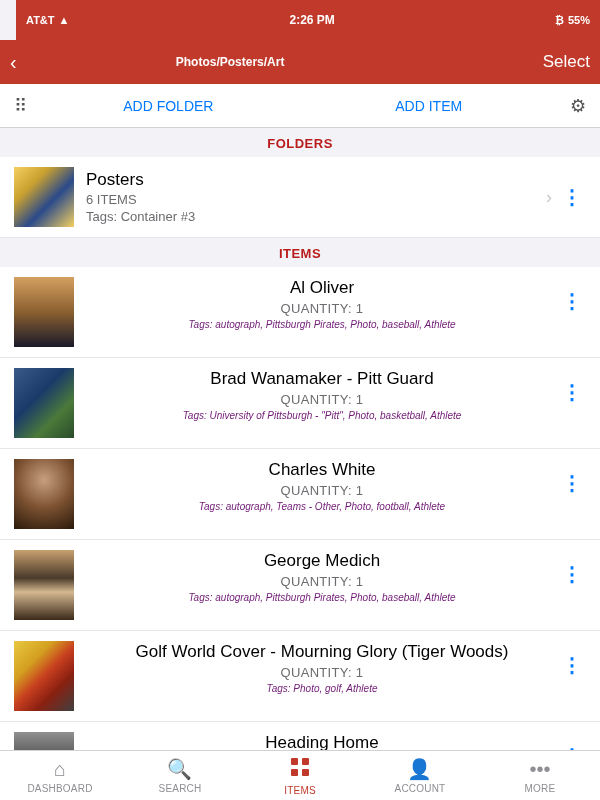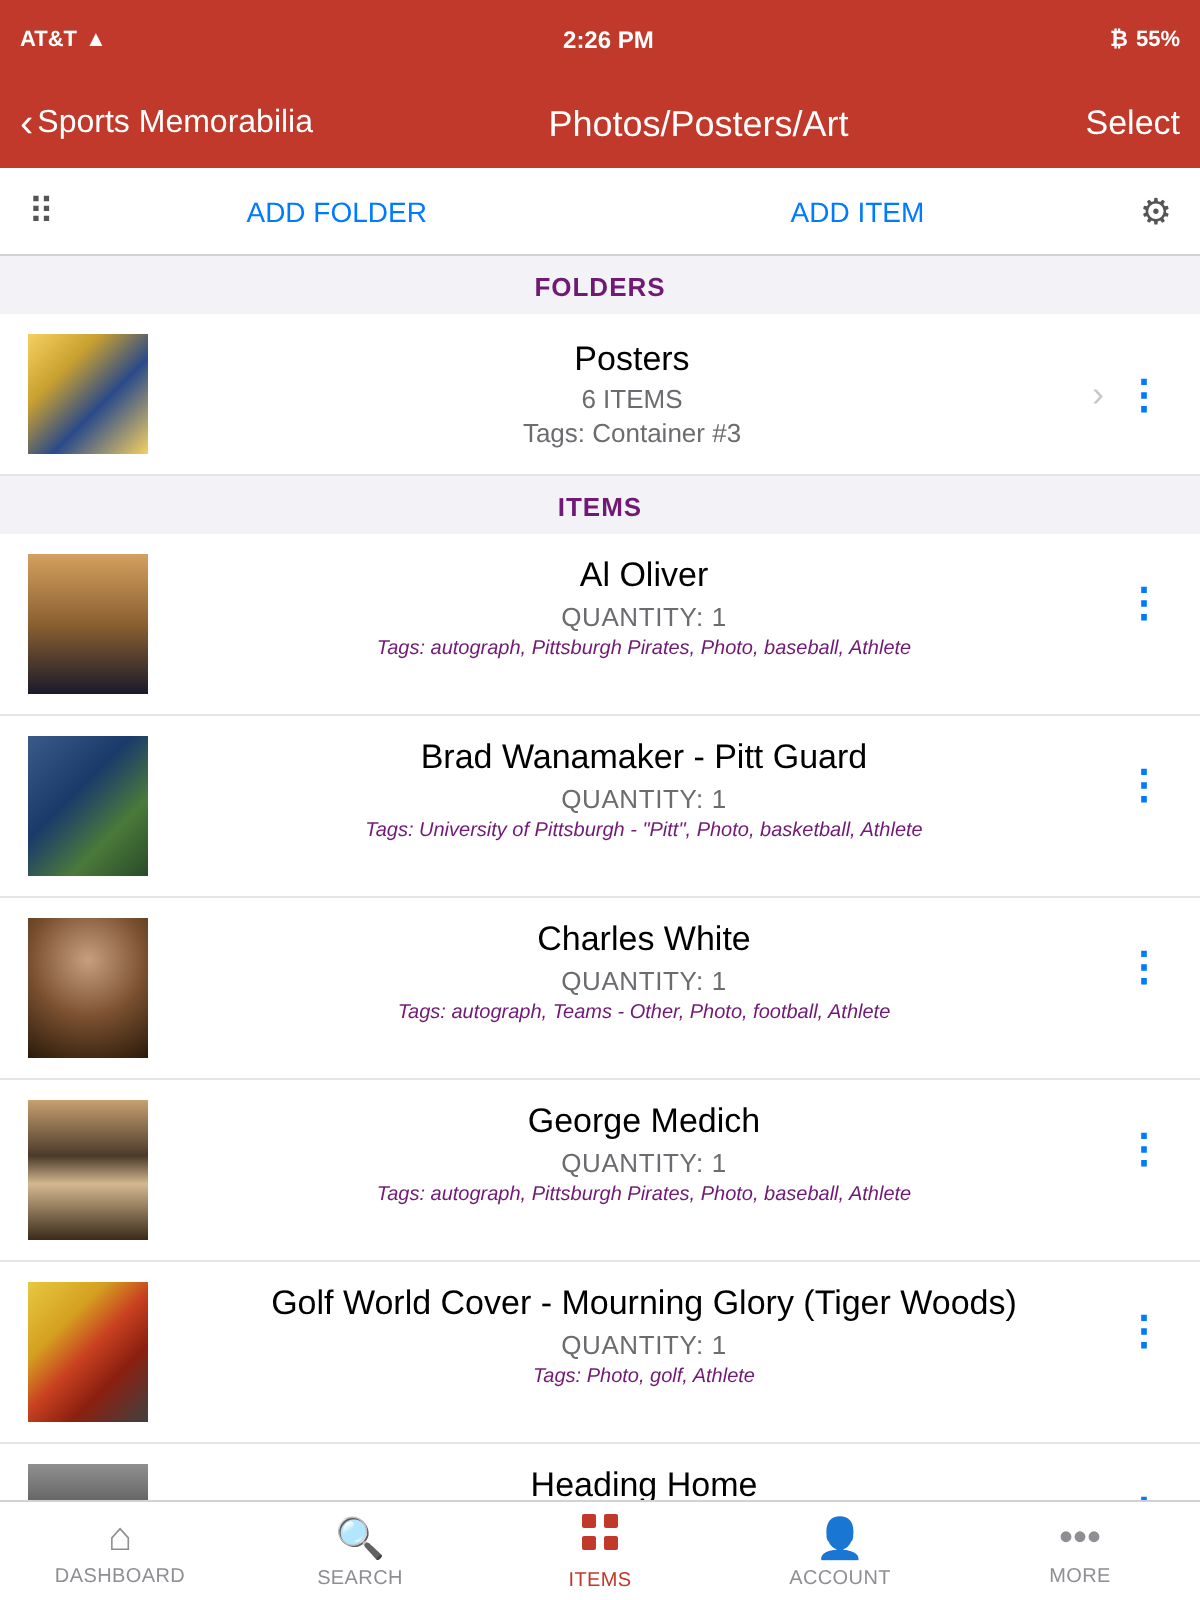--- a/index.html
+++ b/index.html
@@ -9,38 +9,39 @@
     .status-bar {
       background: #c0392b;
       color: white;
       display: flex;
       justify-content: space-between;
       align-items: center;
       padding: 20px 10px;
       font-size: 12px;
       font-weight: 600;
       height: 22px;
+      margin-left: 16px;
     }
     .status-left, .status-right { display: flex; align-items: center; gap: 4px; font-size: 11px; }
 
     
     .nav-bar {
       background: #c0392b;
       display: flex;
       align-items: center;
       padding: 8px 10px;
       height: 44px;
     }
     .nav-back {
       display: flex; align-items: center; gap: 2px;
       color: white; font-size: 16px; cursor: pointer; white-space: nowrap;
       flex: 1;
     }
     .nav-back-arrow { font-size: 20px; line-height: 1; }
-    .nav-title { color: white; font-size: 18px; font-weight: 400; text-align: right; flex: 1.5; }
+    .nav-title { color: white; font-size: 12px; font-weight: 700; text-align: left; flex: 1.5; }
     .nav-select { color: white; font-size: 17px; font-weight: 400; cursor: pointer; flex: 1; text-align: right; }
 
     
     .toolbar {
       background: white;
       display: flex;
       align-items: center;
       padding: 8px 14px;
       border-bottom: 1px solid #d1d1d6;
       height: 44px;
@@ -56,21 +57,21 @@
       overflow-y: auto;
       background: #f2f2f7;
     }
 
     
     .section-header {
       background: #f2f2f7;
       text-align: center;
       font-size: 13px;
       font-weight: 600;
-      color: #701a75;
+      color: #b91c1c;
       padding: 8px 0 6px;
       letter-spacing: 0.5px;
     }
 
     
     .list { background: white; }
 
     
     .folder-row {
       display: flex;
@@ -86,21 +87,21 @@
       margin-right: 12px;
       flex-shrink: 0;
       overflow: hidden;
       display: flex; align-items: center; justify-content: center;
     }
     .folder-thumb-inner {
       width: 100%; height: 100%;
       background: linear-gradient(135deg, #b8a090 0%, #7a6a5a 50%, #3a2a1a 100%);
       display: flex; align-items: center; justify-content: center; color: #fff; font-size: 10px; text-align: center;
     }
-    .folder-info { flex: 1; text-align: center; }
+    .folder-info { flex: 1; }
     .folder-name { font-size: 17px; font-weight: 400; color: #000; }
     .folder-count { font-size: 13px; color: #6c6c70; margin-top: 2px; }
     .folder-tags { font-size: 13px; color: #6c6c70; margin-top: 2px; }
     .folder-chevron { color: #c7c7cc; font-size: 18px; margin-right: 6px; }
     .folder-more { color: #007aff; font-size: 20px; font-weight: 700; cursor: pointer; padding: 4px; }
 
     
     .item-row {
       display: flex;
       align-items: flex-start;
@@ -165,21 +166,20 @@
   <div>2:26 PM</div>
   <div class="status-right">
     <span>₿</span>
     <span>55%</span>
   </div>
 </div>
 
 <div class="nav-bar">
   <div class="nav-back">
     <span class="nav-back-arrow">‹</span>
-    <span>Sports Memorabilia</span>
   </div>
   <div class="nav-title">Photos/Posters/Art</div>
   <div class="nav-select">Select</div>
 </div>
 
 <div class="toolbar">
   <span class="toolbar-grid-icon">⠿</span>
   <span class="toolbar-add">ADD FOLDER</span>
   <span class="toolbar-add">ADD ITEM</span>
   <span class="toolbar-filter">⚙</span>

